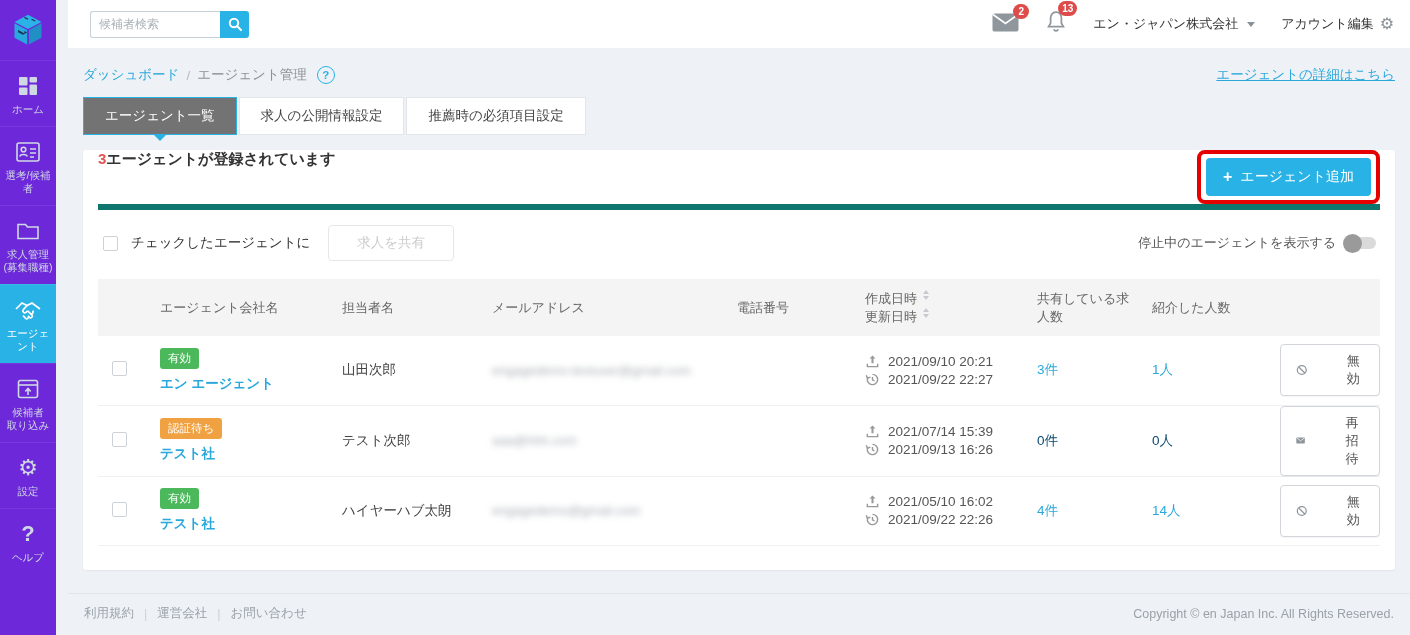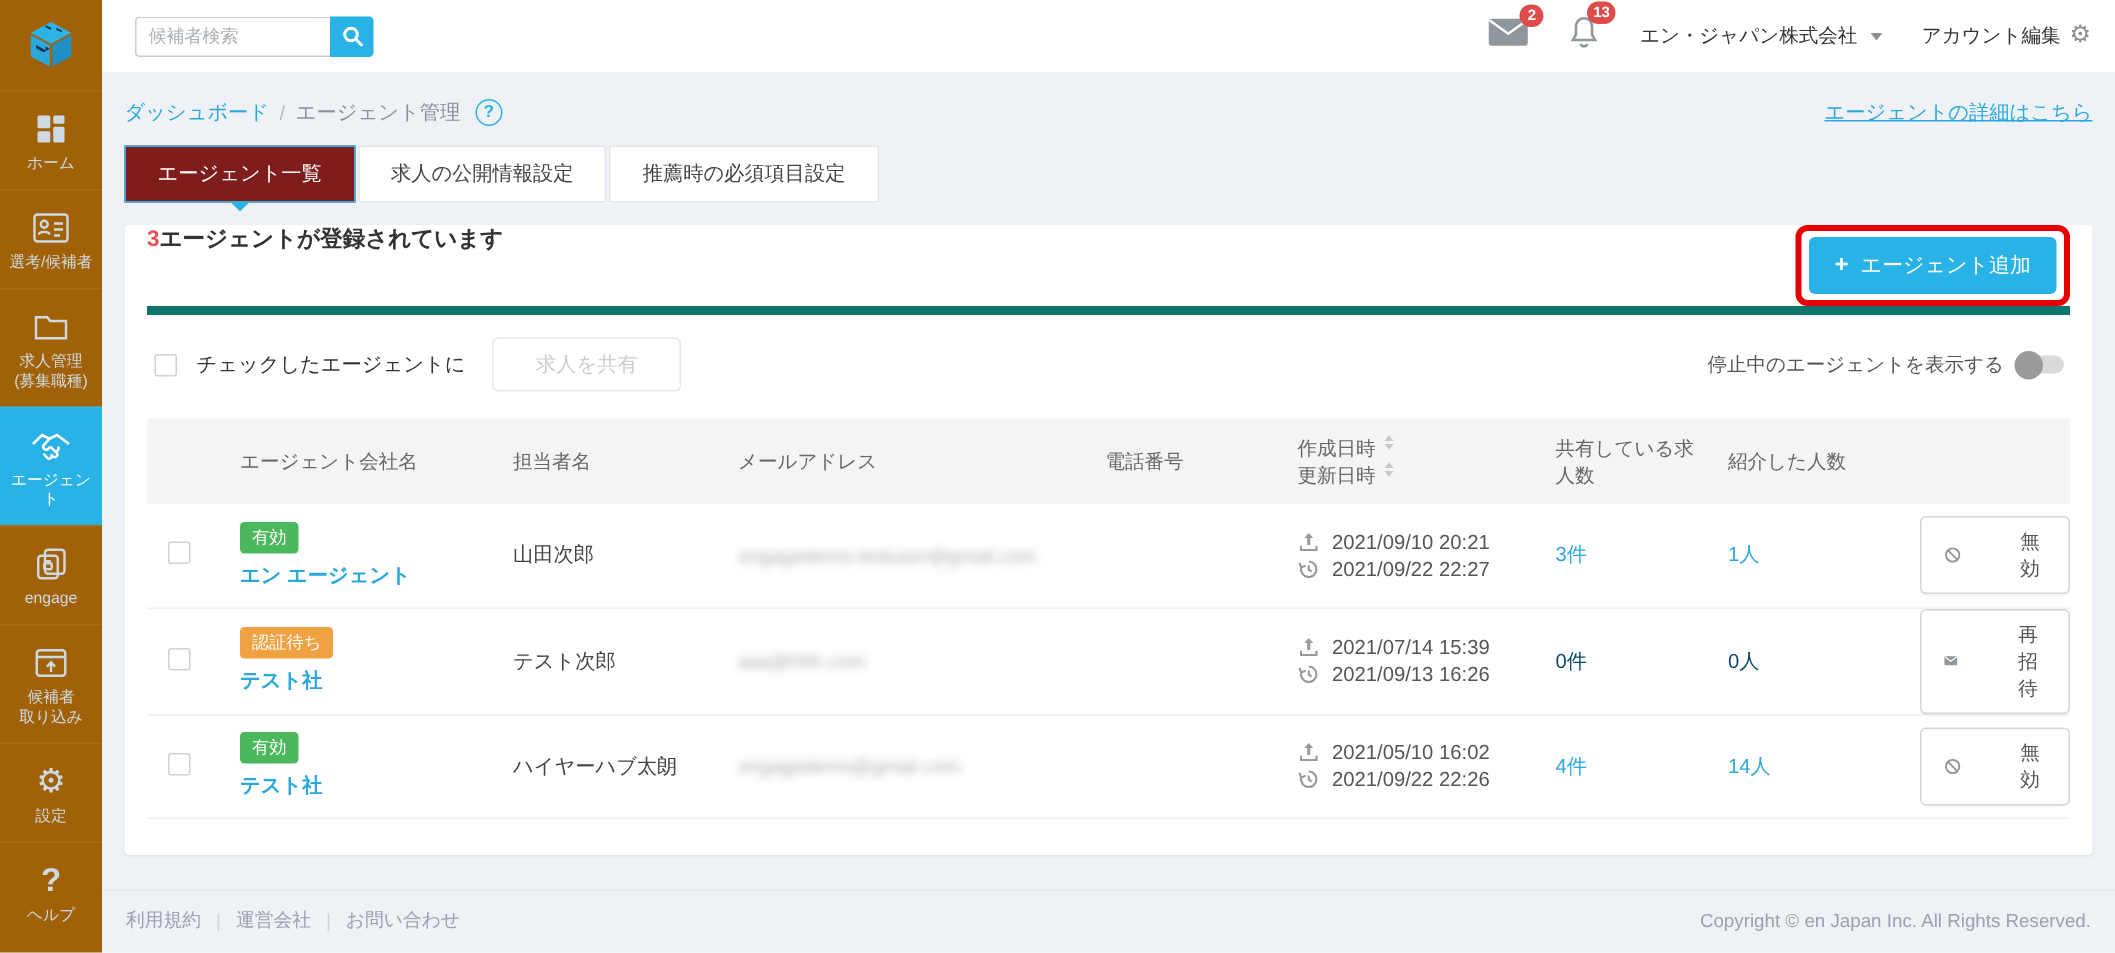--- a/index.html
+++ b/index.html
@@ -1,20 +1,20 @@
 <!DOCTYPE html>
 <html><head>
 <meta charset="utf-8">
 <style>
   * { margin:0; padding:0; box-sizing:border-box; }
   html,body { width:1410px; height:635px; overflow:hidden;
     font-family:"Liberation Sans","DejaVu Sans",sans-serif; background:#eef2f6; color:#333; }
 
   
-  .sidebar { position:absolute; left:0; top:0; width:68px; height:635px; background:#a16207; z-index:5; }
+  .sidebar { position:absolute; left:0; top:0; width:56px; height:635px; background:#6d28d9; z-index:5; }
   .logo-box { height:60px; display:flex; align-items:center; justify-content:center; }
   .side-item { display:flex; flex-direction:column; align-items:center; justify-content:center;
     padding:11px 2px 10px; border-top:1px solid rgba(255,255,255,.08); cursor:pointer; }
   .side-item .side-icon { height:27px; display:flex; align-items:center; justify-content:center; color:#cfd9e4; }
   .side-item .side-label { margin-top:4px; font-size:10.5px; line-height:13px; color:#cfd9e4;
     text-align:center; white-space:pre-line; }
   .side-item.active { background:#29b2e5; }
   .side-item.active .side-icon, .side-item.active .side-label { color:#fff; }
   .glyph-icon { font-size:22px; line-height:22px; }
 
@@ -47,21 +47,21 @@
   .crumb-sep { color:#b6bcc2; margin:0 7px; }
   .crumb-current { color:#8b9198; }
   .qmark { width:18px; height:18px; border:1.6px solid #29b2e5; border-radius:50%; color:#29b2e5;
     font-weight:bold; font-size:11.5px; display:inline-flex; align-items:center; justify-content:center;
     margin-left:10px; cursor:pointer; }
   .detail-link { margin-left:auto; color:#2aa8dc; text-decoration:underline; cursor:pointer; }
 
   .tabs-row { display:flex; margin-top:13px; }
   .tab { padding:9px 21px; font-size:13.5px; background:#fff; border:1px solid #e2e6ea; color:#444;
     cursor:pointer; position:relative; margin-right:2px; }
-  .tab.active { background:#7f1d1d; border-color:#29b2e5; color:#fff; }
+  .tab.active { background:#737373; border-color:#29b2e5; color:#fff; }
   .tab.active::after { content:""; position:absolute; left:50%; bottom:-7px; margin-left:-7px;
     border-left:7px solid transparent; border-right:7px solid transparent; border-top:7px solid #29b2e5; }
 
   .card { background:#fff; margin-top:15px; border-radius:3px; box-shadow:0 1px 2px rgba(0,0,0,.05);
     padding:0 15px 24px; }
   .card-head { display:flex; min-height:57px; border-bottom:6px solid #0f766e; }
   .count-text { font-size:15px; font-weight:bold; color:#333; }
   .count-num { color:#e25353; }
   .red-box { margin-left:auto; border:4px solid #e60000; border-radius:8px; padding:4px 5px; }
   .add-btn { background:#29b2e5; color:#fff; border:none; border-radius:4px; padding:10px 17px;
@@ -168,31 +168,20 @@
       <svg width="28" height="20" viewBox="0 0 28 20" fill="none" stroke="currentColor" stroke-width="1.7">
         <path d="M2 9 L8 3 l5 2.5 L18 3 l8 6"></path>
         <path d="M13 5.5 L9 10 a2 2 0 0 0 3 2.4 l1.6-1.6"></path>
         <path d="M13.6 10.8 l2.4 2.4 a1.8 1.8 0 0 0 2.6-2.5"></path>
         <path d="M16.4 13.5 l1.4 1.4 a1.7 1.7 0 0 1-2.4 2.4 l-1.4-1.4 a1.7 1.7 0 0 1-2.4 2.4 L9 15.5"></path>
       </svg>
       </span>
     <span class="side-label">エージェント</span>
   </div>
 
-  <div class="side-item">
-    <span class="side-icon">
-      <svg width="24" height="24" viewBox="0 0 24 24" fill="none" stroke="currentColor" stroke-width="1.6">
-        <rect x="8" y="2.5" width="13" height="16" rx="2"></rect>
-        <rect x="3.5" y="6.5" width="13" height="15" rx="2"></rect>
-        <rect x="7.5" y="11.5" width="5" height="4" rx="0.8"></rect>
-          <path d="M9 11.5 v-1.3 h2 v1.3"></path>
-      </svg>
-      </span>
-    <span class="side-label">engage</span>
-  </div>
 
   <div class="side-item">
     <span class="side-icon">
       <svg width="24" height="22" viewBox="0 0 24 22" fill="none" stroke="currentColor" stroke-width="1.6">
         <rect x="2.5" y="2.5" width="19" height="17" rx="2"></rect>
         <path d="M2.5 7 h19"></path>
         <path d="M12 17 v-5.5 M9.3 13.5 L12 10.5 l2.7 3"></path>
       </svg>
       </span>
     <span class="side-label">候補者

